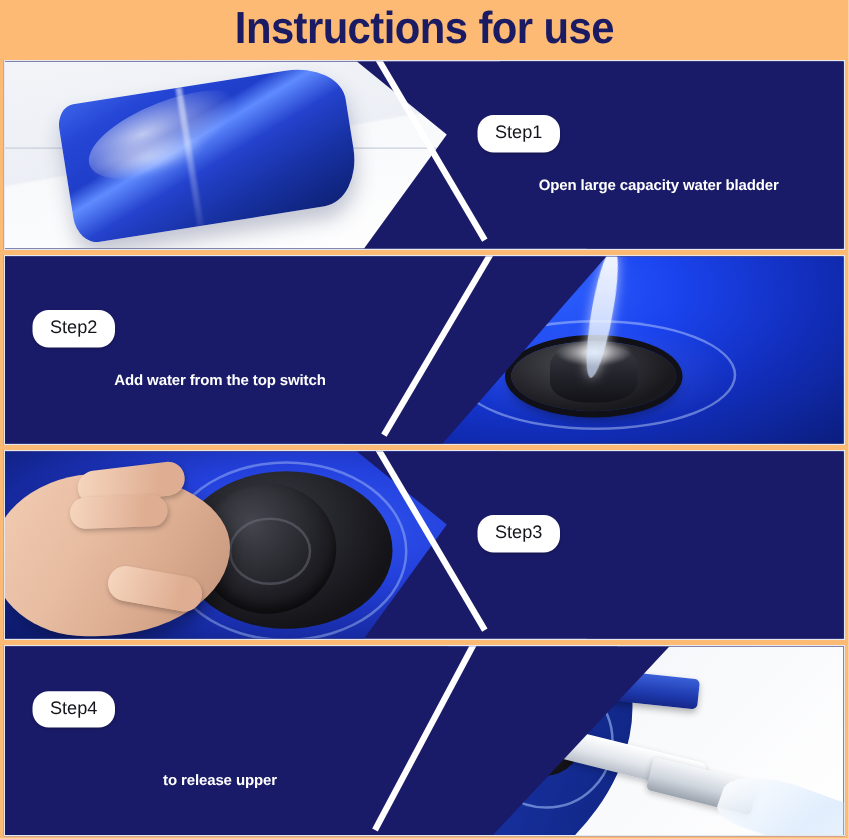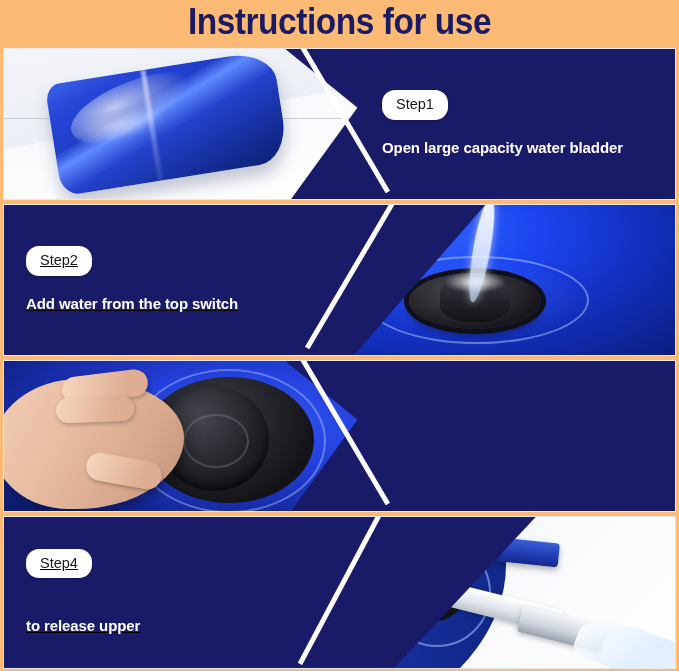--- a/index.html
+++ b/index.html
@@ -51,36 +51,37 @@
 
   
   .seam{position:absolute;top:-12px;height:180px;width:5px;background:#ffffff;}
   .lp .seam{left:290px;transform:rotate(-30.5deg);transform-origin:top center;}
   .rp .seam{left:392px;transform:rotate(30.5deg);transform-origin:top center;}
   .p4.rp .seam{left:378px;transform:rotate(28.0deg);}
 
   
   .block{position:absolute;top:0;height:100%;display:flex;flex-direction:column;justify-content:center;}
   .lp .block{left:378px;width:290px;}
-  .rp .block{left:22px;width:300px;text-decoration:underline;}
+  .rp .block{left:22px;width:300px;}
 
   .badge{
     background:#ffffff;color:#15161c;
     border-radius:13px;
     font-size:14.5px;font-weight:400;
     padding:7px 14px 8px;
     line-height:1;
     display:inline-block;align-self:flex-start;
     margin-bottom:18px;
     box-shadow:0 1px 2px rgba(0,0,0,.25);
   }
   .caption{
-    color:#ffffff;font-size:15px;font-weight:700;
+    color:#ffffff;font-size:12px;font-weight:700;
     line-height:1.35;letter-spacing:-0.1px;
     font-family:"Liberation Sans Narrow","Liberation Sans",sans-serif;
+    text-align:center;
   }
 
   
   .art{position:absolute;inset:0;}
 
   
   .ph1{background:linear-gradient(170deg,#f2f4f8 0%,#eceff5 45%,#f8f9fb 46%,#ffffff 100%);}
   .ph1 .tableline{position:absolute;left:0;top:46%;width:100%;height:1px;background:rgba(190,196,210,.8);}
   .ph1 .roll{
     position:absolute;left:48px;top:18px;width:230px;height:112px;
@@ -273,20 +274,21 @@
         <div class="cap"></div>
         <div class="hand"></div>
         <div class="f1"></div>
         <div class="f2"></div>
         <div class="f3"></div>
       </div>
     </div>
     <div class="half txt"></div>
     <div class="seam"></div>
     <div class="block">
+      <span class="badge">Step3</span>
     </div>
   </div>
 
   <div class="panel p4 rp">
     <div class="half photo">
       <div class="art ph4">
         <div class="tank"></div>
         <div class="disc"></div>
         <div class="nut"></div>
         <div class="pipe"></div>

